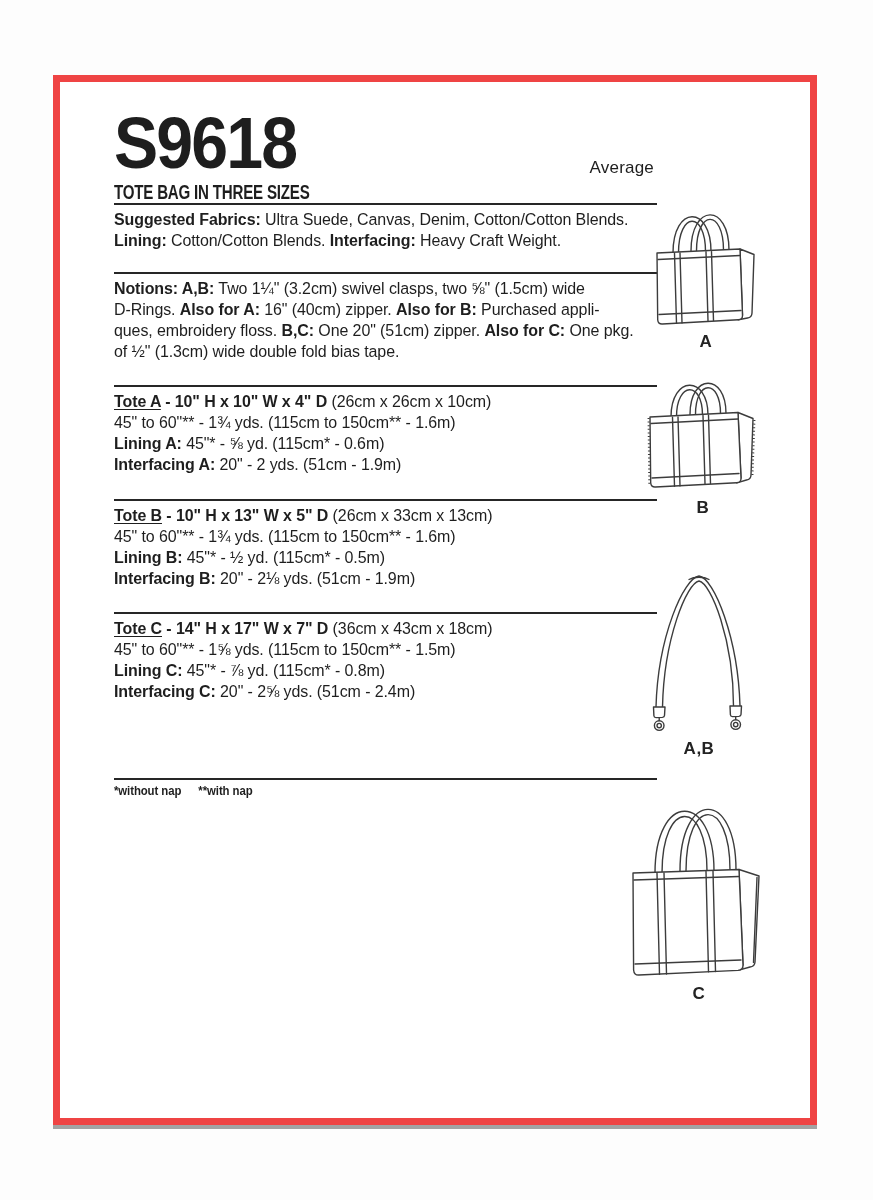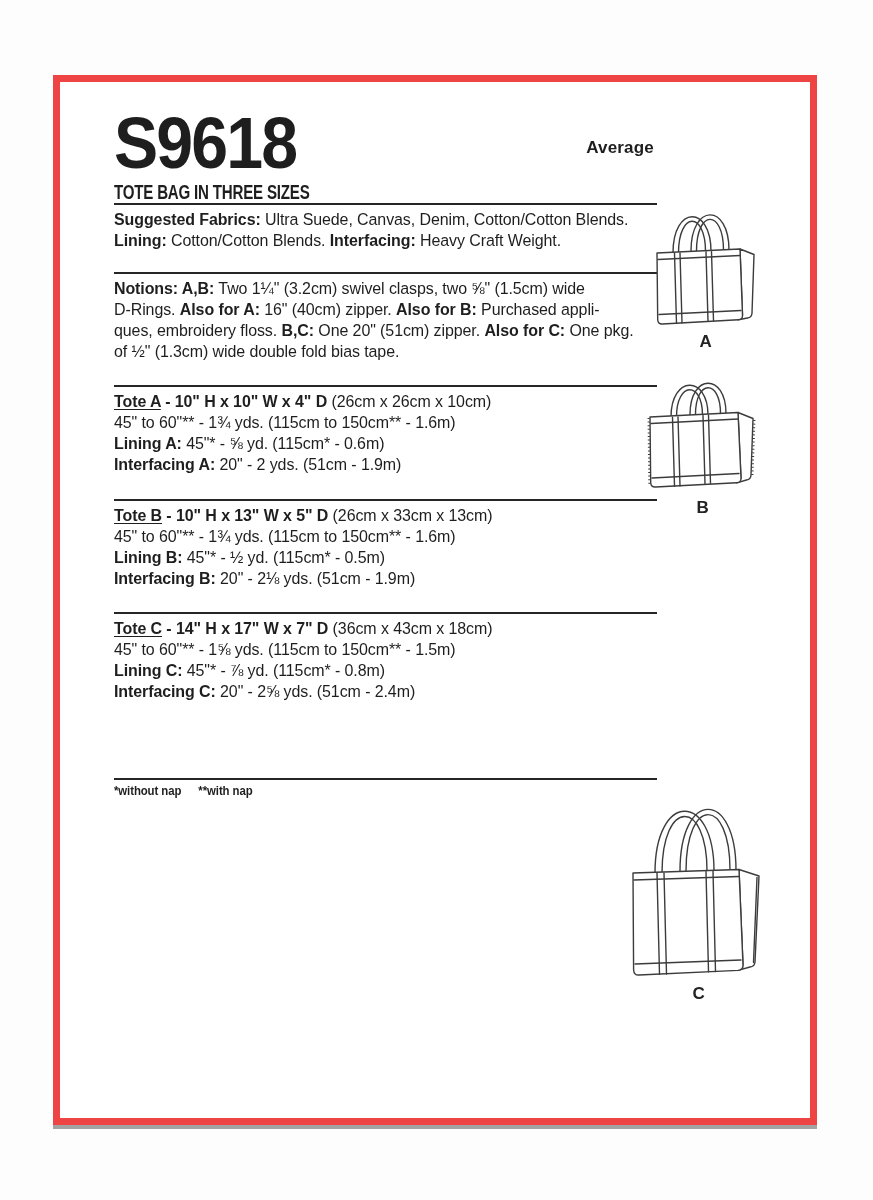--- a/index.html
+++ b/index.html
@@ -20,22 +20,22 @@
   }
   
   .col{position:absolute;left:54px;top:0;width:543px;}
   .code{
     position:absolute;left:0;top:25px;
     font-size:72px;font-weight:700;line-height:72px;letter-spacing:-2px;
     transform:scaleX(0.92);transform-origin:left center;
     white-space:nowrap;
   }
   .avg{
-    position:absolute;left:0;top:56px;width:540px;text-align:right;
-    font-size:17px;line-height:19px;letter-spacing:0.2px;font-weight:bold;
+    position:absolute;left:0;top:76px;width:540px;text-align:right;
+    font-size:17px;line-height:19px;letter-spacing:0.2px;
   }
   .doc-title{
     position:absolute;left:0;top:99px;
     font-size:21px;font-weight:700;line-height:21px;letter-spacing:-0.3px;
     transform:scaleX(0.72);transform-origin:left center;white-space:nowrap;
   }
   .rule{position:absolute;left:0;width:543px;height:2.4px;background:#262626;}
   .txtblock{
     position:absolute;left:0;width:584px;
     font-size:17.2px;line-height:21px;letter-spacing:-0.1px;
@@ -149,20 +149,38 @@
         <path d="M7,52.5 L94,48"></path>
         <path d="M28.5,46.2 L30.5,115.2 M34,45.9 L36,114.9 M59,44.4 L61,112.7 M64.5,44.2 L66.5,112.4"></path>
         <path d="M8,107 L95,102.5"></path>
       </g>
       <path class="stitch" d="M4.6,47 L5.4,115.5"></path>
       <path class="stitch" d="M110.4,49 L108.4,104.5"></path>
     </svg>
     <div class="fig-label">B</div>
   </div>
 
+  <div class="fig" style="left:580px;top:468px;width:118px;">
+    <svg width="118" height="186" viewBox="0 0 118 186">
+      <g class="lineart">
+        <path d="M16,157 C18,86 44,28 59,26 C74,28 98,88 100,156"></path>
+        <path d="M22.5,157 C24,88 47,33 59,31 C71,33 93.5,90 93.5,156"></path>
+        <path d="M49,29.5 C54,26.5 64,26.5 69,29.5"></path>
+        <path class="facefill" d="M13.5,157 L25,157 L24.5,165.5 Q24.4,167.2 22.4,167.4 L16,167.6 Q14,167.5 13.9,165.7 Z"></path>
+        <path d="M19.2,167.6 L19.2,170.6"></path>
+        <circle cx="19.2" cy="175.6" r="4.8"></circle>
+        <circle cx="19.2" cy="175.6" r="2.2"></circle>
+        <path class="facefill" d="M90,156 L101.5,156 L101,164.5 Q100.9,166.2 98.9,166.4 L92.5,166.6 Q90.5,166.5 90.4,164.7 Z"></path>
+        <path d="M95.7,166.6 L95.7,169.6"></path>
+        <circle cx="95.7" cy="174.6" r="4.8"></circle>
+        <circle cx="95.7" cy="174.6" r="2.2"></circle>
+      </g>
+    </svg>
+    <div class="fig-label">A,B</div>
+  </div>
 
   <div class="fig" style="left:564px;top:703px;width:150px;">
     <svg width="150" height="196" viewBox="0 0 150 196">
       <g class="lineart">
         <path d="M56,86 C56,4 112,4 112,85"></path>
         <path d="M62,86 C62,11 106,11 106,85"></path>
         <path d="M31,88 C31,6 90,6 90,86"></path>
         <path d="M38,88 C38,13 83,13 83,86"></path>
         <path class="facefill" d="M115,84.5 L135,91 L131,177 Q130.7,181.5 126,182 L114,185.4 L119,180 Z"></path>
         <path d="M133,92.5 L129.5,177.5"></path>

